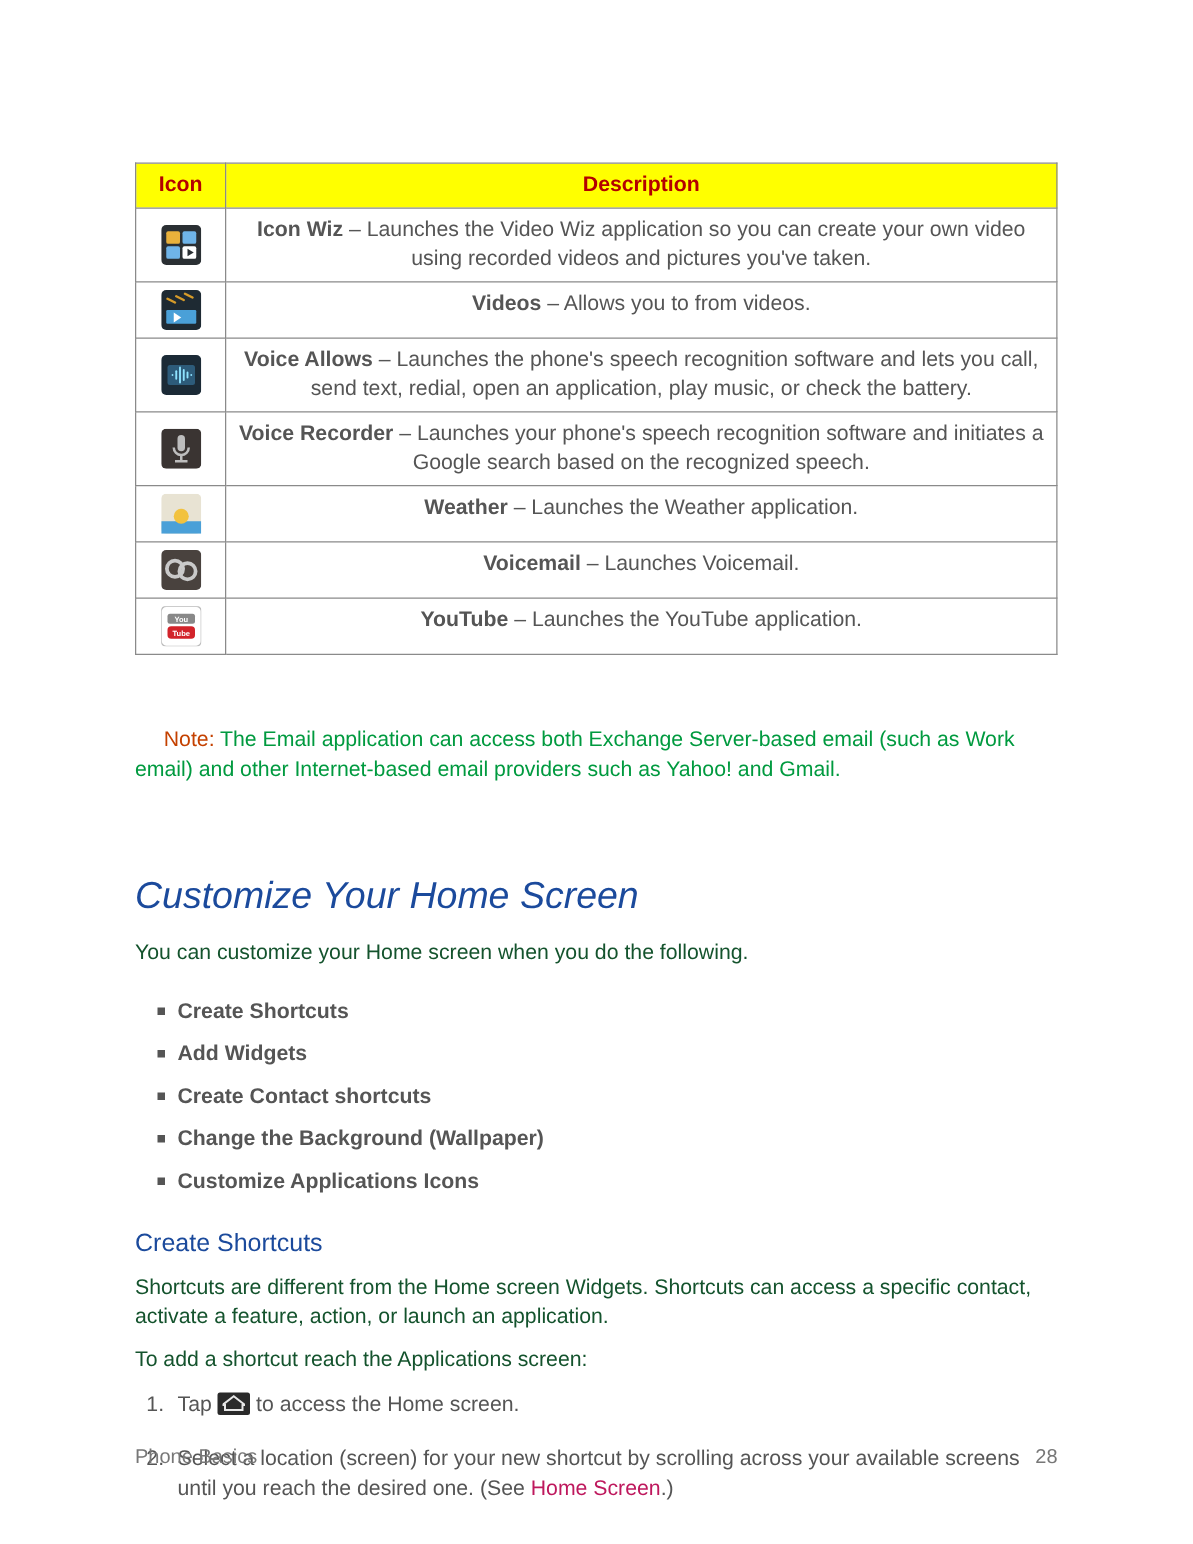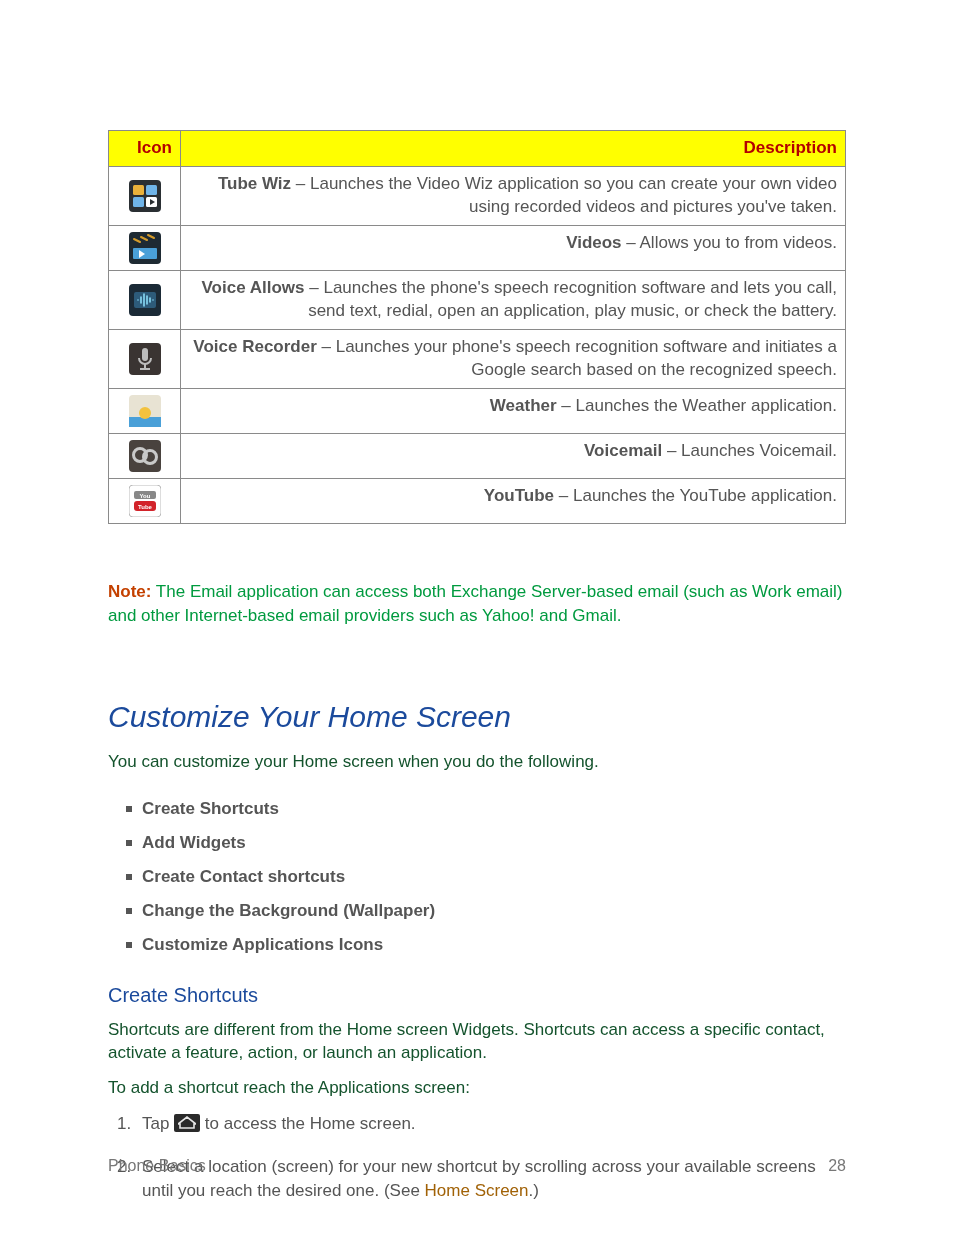--- a/index.html
+++ b/index.html
@@ -20,21 +20,21 @@
     padding: 130px 108px 0 108px;
   }
   table.icon-table {
     border-collapse: collapse;
     width: 100%;
     table-layout: fixed;
   }
   table.icon-table th, table.icon-table td {
     border: 1px solid #8a8a8a;
     padding: 6px 8px;
-    text-align: right;
+    text-align: center;
     vertical-align: top;
     font-size: 17px;
     color: #555;
   }
   table.icon-table th {
     background: #ffff00;
     color: #b30000;
     font-weight: bold;
   }
   table.icon-table col.icon-col { width: 72px; }
@@ -52,21 +52,22 @@
   .desc-cell .title { font-weight: bold; color:#555; }
 
   .note {
     margin-top: 56px;
     color: #009a3f;
     font-size: 17px;
     line-height: 1.45;
   }
   .note .note-label {
     color: #c44100;
-    font-weight: bold;
+    font-weight: normal;
+    margin-left: 23px;
   }
 
   h2.section-title {
     margin: 68px 0 14px 0;
     font-style: italic;
     font-weight: normal;
     font-size: 30px;
     color: #1b4a9c;
   }
 
@@ -117,21 +118,21 @@
     display: inline-block;
     width: 26px;
     height: 18px;
     background: #2a2a2a;
     border-radius: 2px;
     vertical-align: -3px;
     position: relative;
   }
   .home-key svg { position:absolute; left:4px; top:2px; }
 
-  a.cross-ref, span.cross-ref { color: #a16207; }
+  a.cross-ref, span.cross-ref { color: #be185d; }
 
   .footer {
     position: absolute;
     left: 108px;
     right: 108px;
     bottom: 58px;
     display: flex;
     justify-content: space-between;
     font-size: 16px;
     color: #777;
@@ -217,21 +218,21 @@
       <tr>
         <th>Icon</th>
         <th>Description</th>
       </tr>
     </thead>
     <tbody>
       <tr>
         <td class="icon-cell"><span class="appicon"><svg width="32" height="32">
                 <use href="#sym-video-wiz"></use>
               </svg></span></td>
-        <td class="desc-cell"><span class="title">Tube Wiz</span><span> – </span><span>Launches the Video Wiz application so you can create your own video using recorded videos and pictures you've taken.</span></td>
+        <td class="desc-cell"><span class="title">Icon Wiz</span><span> – </span><span>Launches the Video Wiz application so you can create your own video using recorded videos and pictures you've taken.</span></td>
       </tr>
       <tr>
         <td class="icon-cell"><span class="appicon"><svg width="32" height="32">
                 <use href="#sym-videos"></use>
               </svg></span></td>
         <td class="desc-cell"><span class="title">Videos</span><span> – </span><span>Allows you to from videos.</span></td>
       </tr>
       <tr>
         <td class="icon-cell"><span class="appicon"><svg width="32" height="32">
                 <use href="#sym-voice-command"></use>

